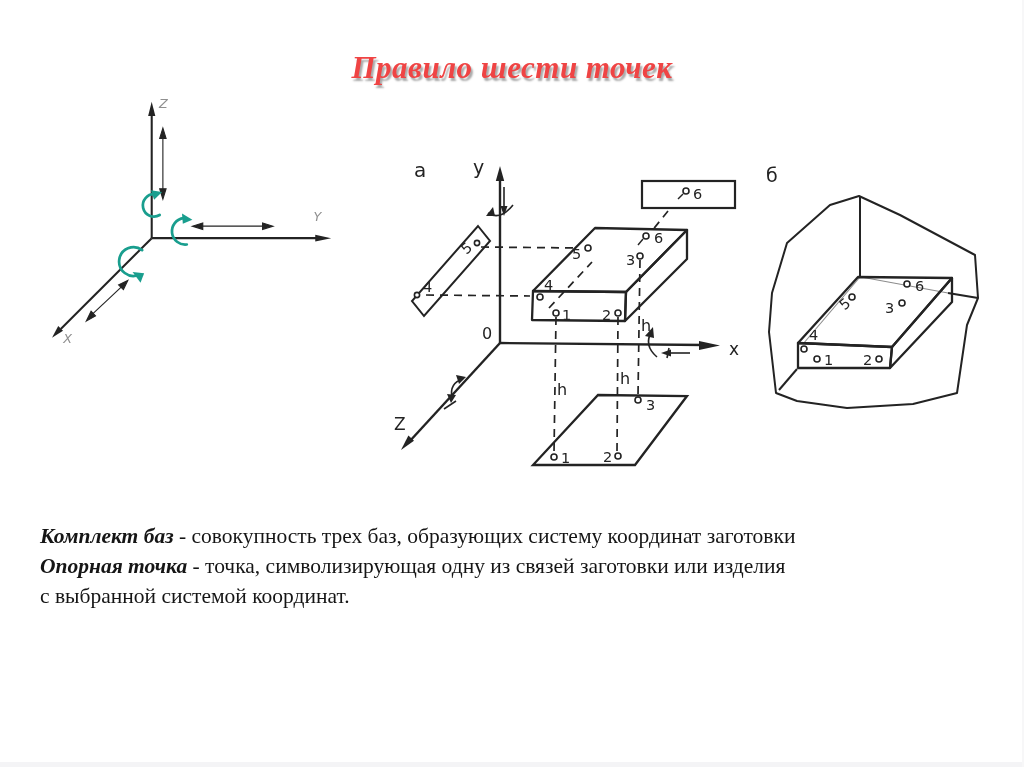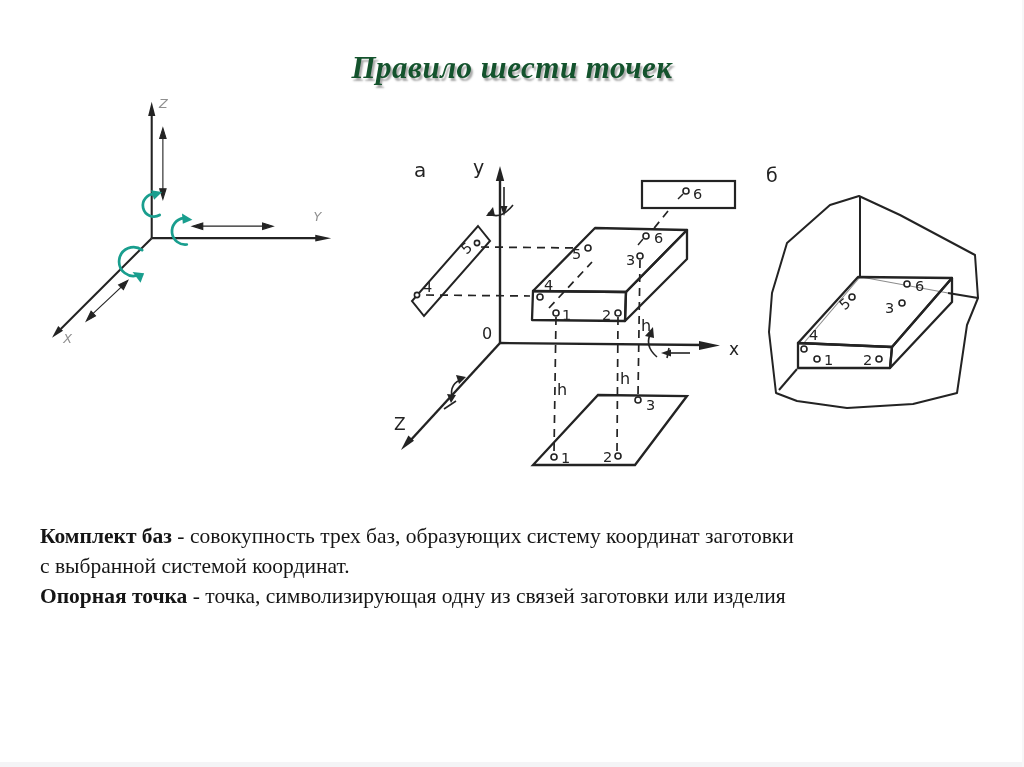--- a/index.html
+++ b/index.html
@@ -1,23 +1,23 @@
 <!DOCTYPE html>
 <html><head>
 <meta charset="utf-8">
 <style>
   html,body{margin:0;padding:0;background:#ffffff;}
   .slide{position:relative;width:1024px;height:767px;background:#ffffff;overflow:hidden;
          font-family:"Liberation Serif", serif;}
   .slide-title{position:absolute;left:0;top:50px;width:100%;text-align:center;
     font-family:"Liberation Serif", serif;font-size:31px;font-weight:bold;font-style:italic;
-    color:#14532d;letter-spacing:.5px;text-shadow:2px 3px 2px #a9a9a9;}
+    color:#ef4444;letter-spacing:.5px;text-shadow:2px 3px 2px #a9a9a9;}
   .defs{position:absolute;left:40px;top:521px;width:930px;
     font-size:21.5px;line-height:30px;color:#151515;}
-  .defs .term{font-weight:bold;margin-top:35px;}
+  .defs .term{font-weight:bold;font-style:italic;margin-top:35px;}
   .fig{position:absolute;}
   svg text{font-family:"DejaVu Sans", sans-serif;}
   .edge-bottom{position:absolute;left:0;bottom:0;width:100%;height:5px;background:#f4f4f6;}
   .edge-right{position:absolute;right:0;top:0;width:2px;height:100%;background:#f7f7f8;}
 </style>
 </head>
 <body>
 
 <div class="slide">
 
@@ -201,19 +201,19 @@
       <text x="915" y="291">6</text>
       <text x="885" y="313">3</text>
       <text x="809" y="340">4</text>
       <text x="824" y="365">1</text>
       <text x="863" y="365">2</text>
     </g>
   </svg>
 
   <div class="defs">
     <div><span class="term">Комплект баз</span><span> - совокупность трех баз, образующих систему координат заготовки</span></div>
+    <div><span class="term">Опорная точка</span><span> - точка, символизирующая одну из связей заготовки или изделия</span></div>
     <div>с выбранной системой координат.</div>
-    <div><span class="term">Опорная точка</span><span> - точка, символизирующая одну из связей заготовки или изделия</span></div>
   </div>
 
   <div class="edge-bottom"></div>
   <div class="edge-right"></div>
 </div>
 
 </body></html>

